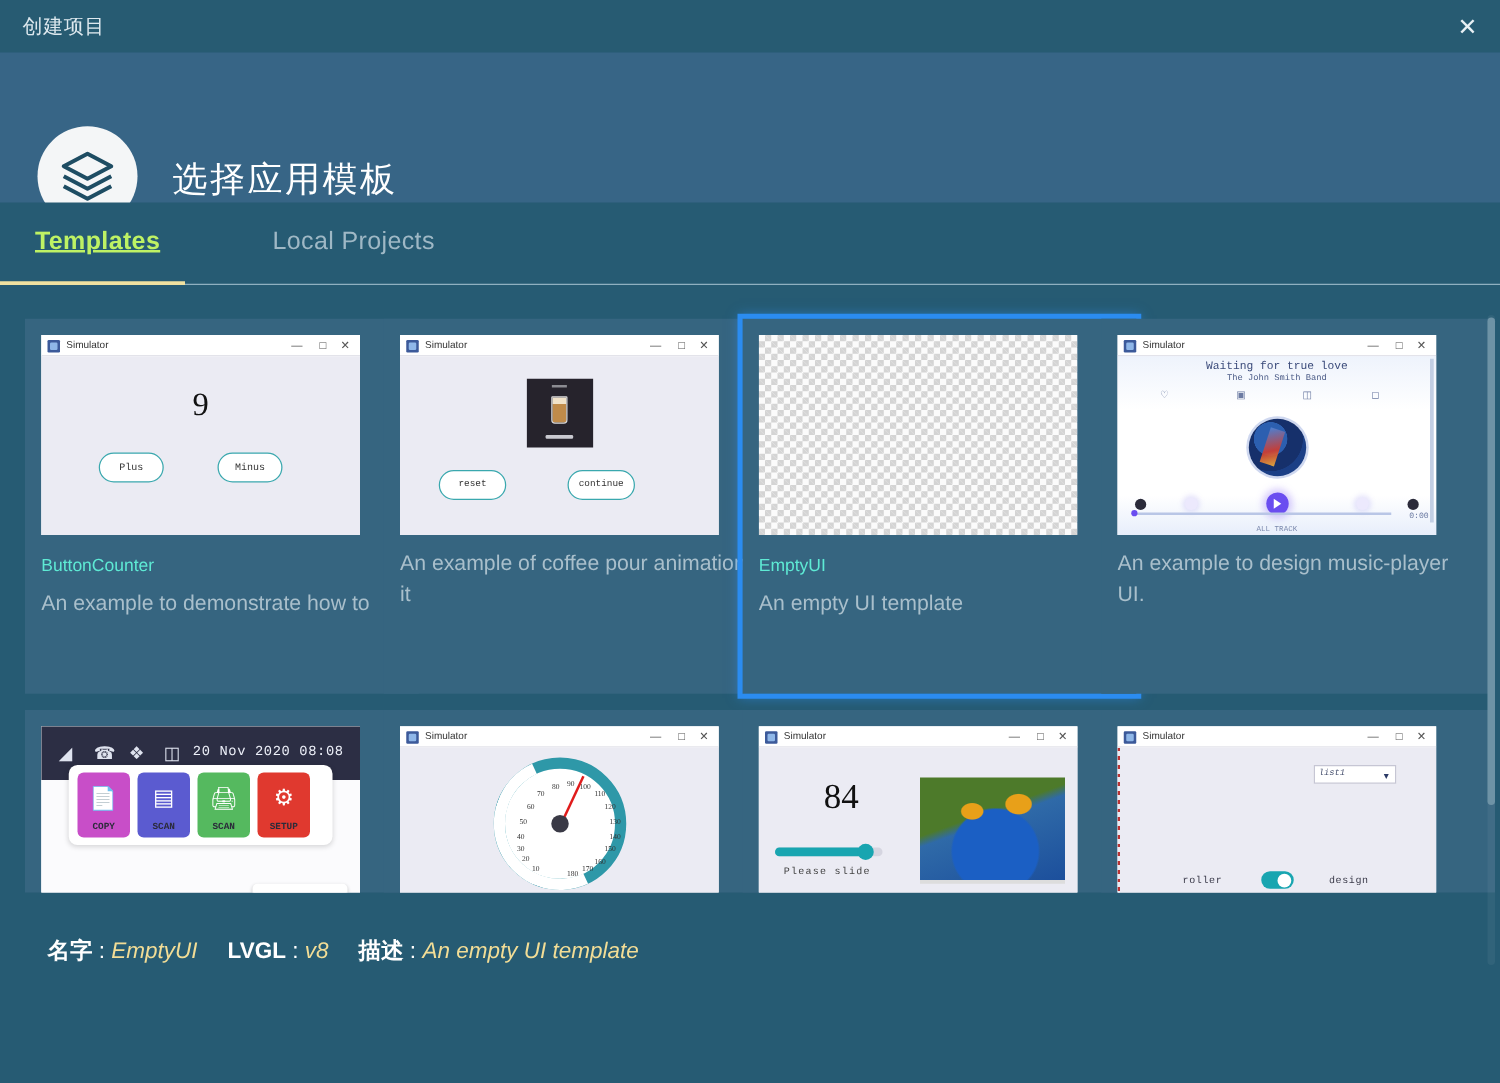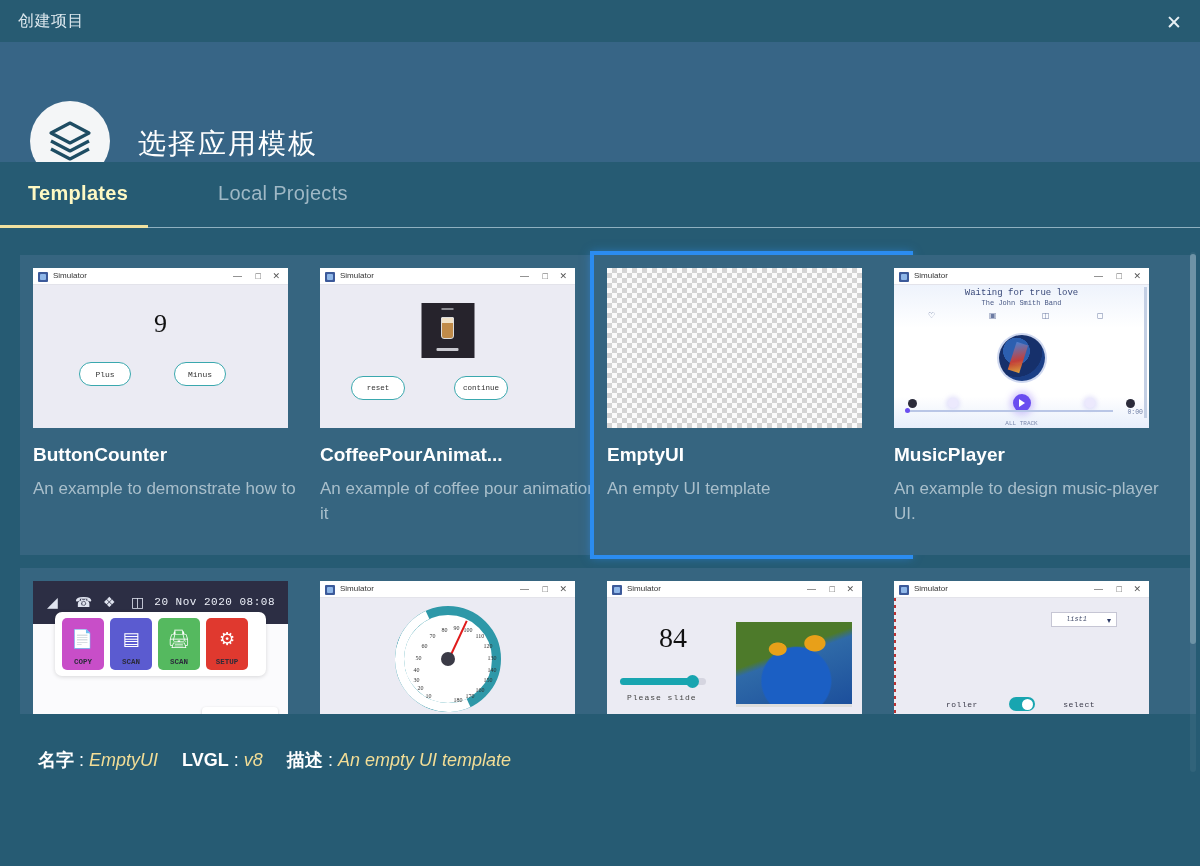--- a/index.html
+++ b/index.html
@@ -50,21 +50,21 @@
     background: #265b73;
   }
   .tabline {
     position: absolute; left: 0; bottom: 0; width: 1200px; height: 1px;
     background: #8fb0c0;
   }
   .tab {
     position: absolute; top: 20px; font-size: 20px; cursor: pointer;
     letter-spacing: .3px;
   }
-  .tab.t0 { left: 28px; color: #fef9c3; font-weight: bold; }
+  .tab.t0 { left: 28px; color: #bef264; font-weight: bold; text-decoration: underline; }
   .tab.t1 { left: 218px; color: #9fb8c5; }
   .tabunder {
     position: absolute; left: 0; bottom: 0; width: 148px; height: 3px;
     background: #f0e1a0;
   }
 
   
   .scrollarea {
     position: absolute; top: 228px; left: 0; width: 1200px; height: 500px;
     background: #265b73; overflow: hidden;
@@ -89,21 +89,21 @@
   .card.selected {
     outline: 4px solid #2b8cf0;
     box-shadow: 0 0 9px 3px rgba(43,140,240,.55);
   }
   .card .thumb {
     width: 255px; height: 160px; background: #ffffff;
     position: relative; overflow: hidden;
   }
   .card.row2 .thumb { height: 160px; }
   .card .cname {
-    margin-top: 16px; font-size: 19px; font-weight: bold; color: #ffffff;
+    margin-top: 16px; font-size: 14px; font-weight: normal; color: #5eead4;
     white-space: nowrap; overflow: hidden;
   }
   .card .cdesc {
     margin-top: 11px; font-size: 17px; color: #a9bfcb; line-height: 1.45;
     max-height: 52px; overflow: hidden;
   }
 
   
   .simbar {
     position: absolute; top: 0; left: 0; right: 0; height: 17px;
@@ -246,21 +246,21 @@
                radial-gradient(ellipse at 68% 26%, #e8a019 0 9%, transparent 10%),
                radial-gradient(ellipse at 36% 33%, #e8a019 0 8%, transparent 9%),
                radial-gradient(ellipse at 52% 72%, #1b5fc4 0 40%, transparent 42%),
                linear-gradient(160deg, #4d7a2a 0 38%, #2f6aa8 45%, #1c4f9c 100%);
              border-bottom: 3px solid #ddd; }
 
   
   .rl { position: absolute; inset: 0; }
   .rl .dd { position: absolute; top: 14px; right: 32px; width: 66px; height: 15px;
             border: 1px solid #c6c6d4; background: #fff; }
-  .rl .dd .t { position: absolute; left: 14px; top: 2px; font-size: 7px; color: #46506e;
+  .rl .dd .t { position: absolute; left: 3px; top: 2px; font-size: 7px; color: #46506e;
             font-family: "Liberation Mono", monospace; font-style: italic; }
   .rl .dd .cv { position: absolute; right: 5px; top: 3px; font-size: 8px; color: #2b3a66; }
   .rl .tg { position: absolute; bottom: 30px; left: 50%; transform: translateX(-50%);
             width: 26px; height: 14px; border-radius: 8px; background: #18a5b0; }
   .rl .tg:after { content:''; position:absolute; right:1.5px; top:1.5px; width:11px; height:11px;
             border-radius:50%; background:#fff;}
   .rl .lt { position: absolute; bottom: 32px; left: 52px; font-size: 8px; color: #3b3b4a;
             font-family: "Liberation Mono", monospace; letter-spacing: .5px;}
   .rl .rt { position: absolute; bottom: 32px; right: 54px; font-size: 8px; color: #3b3b4a;
             font-family: "Liberation Mono", monospace; letter-spacing: .5px;}
@@ -358,21 +358,20 @@
           <div class="simbody">
             <div class="cf-box">
               <div class="cf-dash"></div>
               <div class="cf-cup"></div>
               <div class="cf-dash2"></div>
             </div>
             <div class="cf-btn b1">reset</div>
             <div class="cf-btn b2">continue</div>
           </div>
         </div>
-        <div class="cname">CoffeePourAnimat...</div>
         <div class="cdesc">An example of coffee pour animation, it</div>
       </div>
 
       <div class="card row1 selected" style="left:574px;top:0;">
         <div class="thumb">
           <div class="checker"></div>
         </div>
         <div class="cname">EmptyUI</div>
         <div class="cdesc">An empty UI template</div>
       </div>
@@ -404,21 +403,20 @@
                 <div class="b sm r"></div>
                 <div class="b xs r"></div>
               </div>
               <div class="prog"></div>
               <div class="time">0:00</div>
               <div class="trk">ALL TRACK</div>
               <div class="vsb"></div>
             </div>
           </div>
         </div>
-        <div class="cname">MusicPlayer</div>
         <div class="cdesc">An example to design music-player UI.</div>
       </div>
 
       <div class="card row2" style="left:0;top:313px;">
         <div class="thumb">
           <div class="pr">
             <div class="topbar">
               <span class="ic" style="left:14px">◢</span>
               <span class="ic" style="left:42px">☎</span>
               <span class="ic" style="left:70px">❖</span>
@@ -529,21 +527,21 @@
           </div>
           <div class="simbody">
             <div class="rl">
               <div class="lbar"></div>
               <div class="dd">
                 <div class="t">list1</div>
                 <div class="cv">▾</div>
               </div>
               <div class="lt">roller</div>
               <div class="tg"></div>
-              <div class="rt">select</div>
+              <div class="rt">design</div>
             </div>
           </div>
         </div>
       </div>
 
     </div>
   </div>
 
   <div class="scrollbar"></div>
   <div class="scrollthumb"></div>

